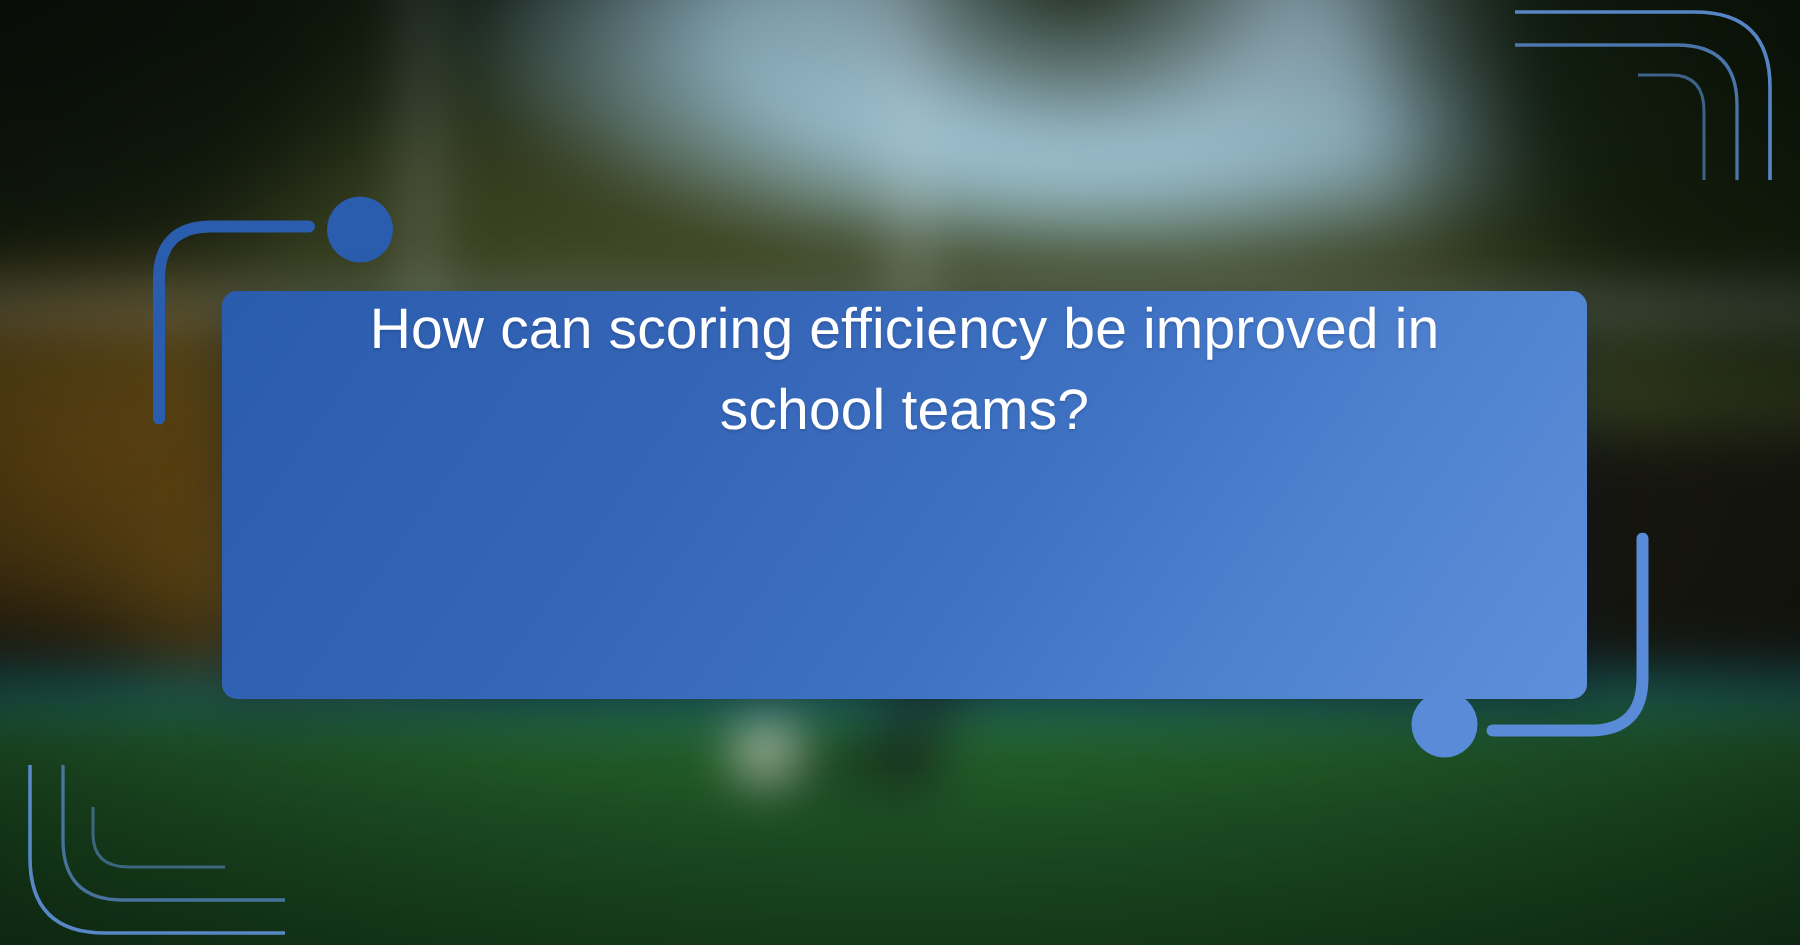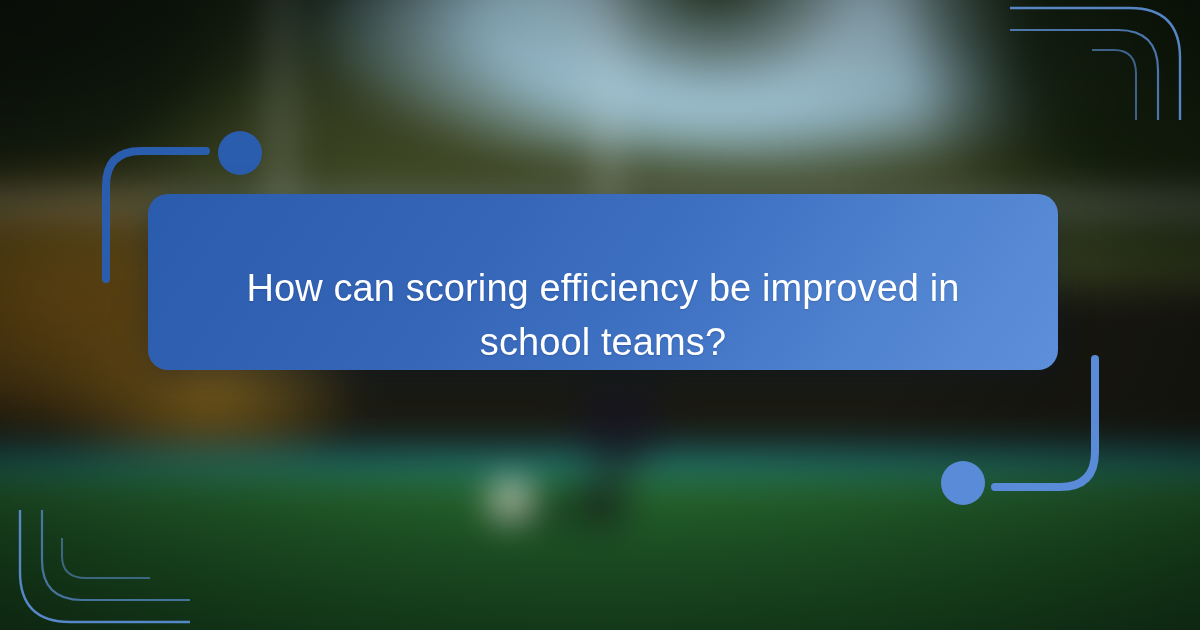--- a/index.html
+++ b/index.html
@@ -97,25 +97,25 @@
   .dot {
     position:absolute; border-radius:50%;
   }
   .dot.tl { left:218px; top:131px; width:44px; height:44px; background:#2b5dae; }
   .dot.br { left:941px; top:461px; width:44px; height:44px; background:#5a8bd8; }
 
   
   .card {
     position:absolute;
     left:148px; top:194px;
-    width:910px; height:176px;
-    border-radius:20px;
+    width:910px; height:272px;
+    border-radius:10px;
     background:linear-gradient(125deg, #2a5cad 0%, #3565b7 34%, #3f72c3 58%, #5285d1 82%, #5e8fda 100%);
     box-shadow:0 10px 34px rgba(8,22,48,0.34);
-    display:flex; align-items:flex-end; justify-content:center;
+    display:flex; align-items:flex-start; justify-content:center;
     padding:0 60px;
   }
   .card-text {
     color:#ffffff;
     font-size:38px;
     line-height:1.42;
     font-weight:400;
     text-align:center;
     letter-spacing:0.1px;
     text-shadow:0 1px 2px rgba(10,28,60,0.18);

